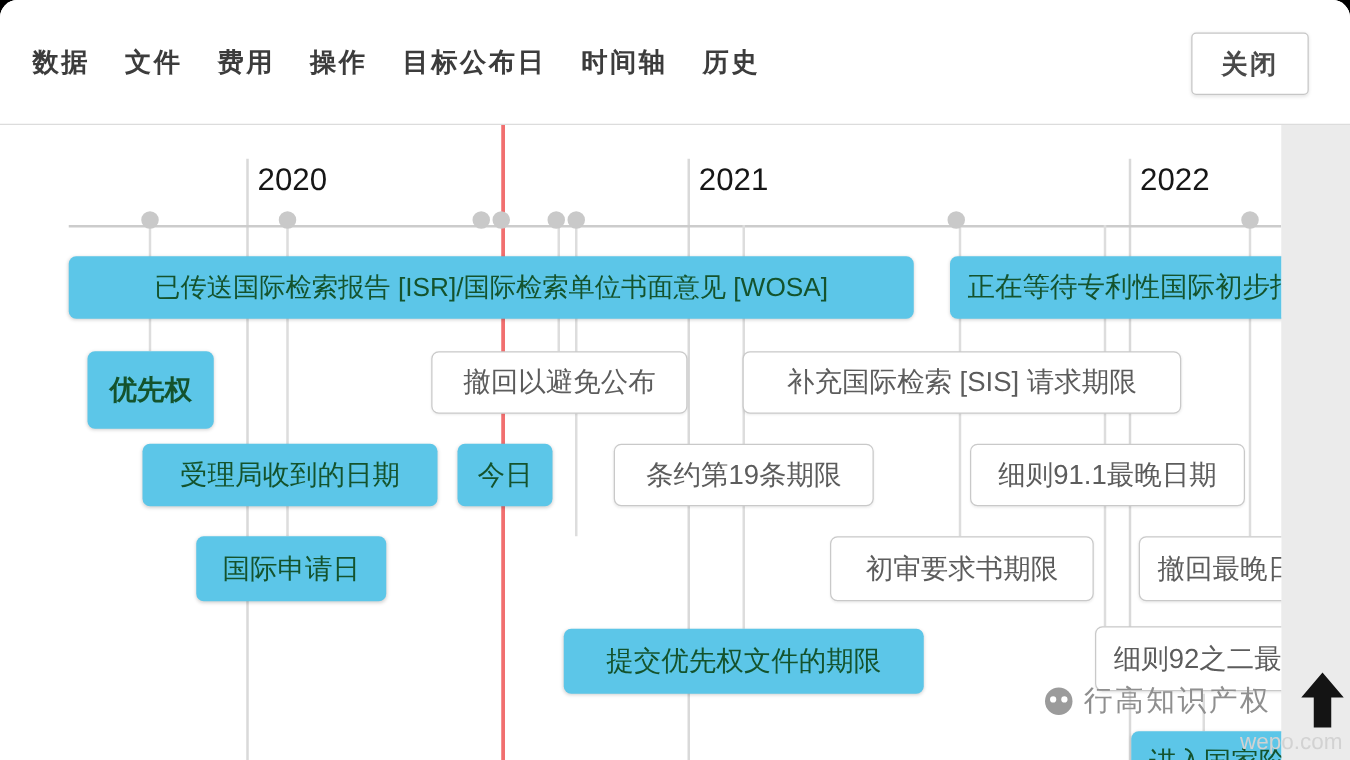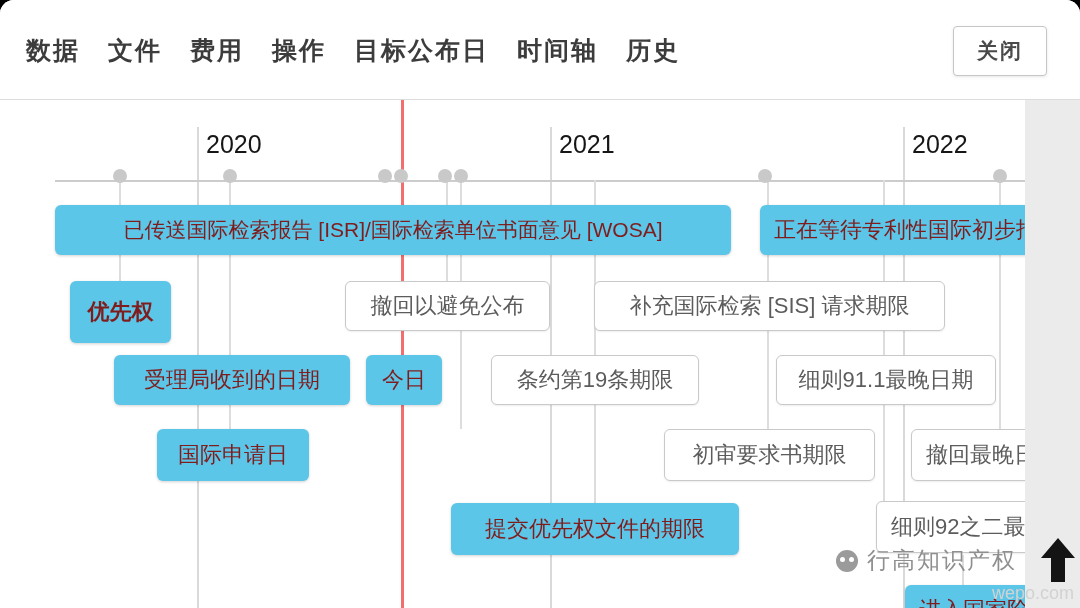--- a/index.html
+++ b/index.html
@@ -6,21 +6,21 @@
   html,body { width:1080px; height:608px; overflow:hidden; background:#000;
               font-family:"Liberation Sans","DejaVu Sans",sans-serif; }
   .screen { position:relative; width:1080px; height:608px; background:#fff;
             border-radius:14px 14px 0 0; overflow:hidden; }
 
   
   .header { position:absolute; top:0; left:0; width:1080px; height:100px;
             background:#fff; border-bottom:1px solid #dcdcdc; z-index:30; }
   .menu { position:absolute; left:26px; top:0; height:100px; display:flex;
           align-items:center; gap:28px; }
-  .menu-item { font-size:25px; color:#3c3c3c; font-weight:600; letter-spacing:2px;
+  .menu-item { font-size:21px; color:#3c3c3c; font-weight:600; letter-spacing:2px;
                cursor:pointer; white-space:nowrap; }
   .close-btn { position:absolute; right:33px; top:26px; height:50px; padding:0 23px;
                background:#fff; border:1px solid #c6c6c6; border-radius:4px;
                font-size:21px; color:#4a4a4a; font-weight:600; letter-spacing:2px;
                display:flex; align-items:center; box-shadow:0 1px 3px rgba(0,0,0,.10);
                cursor:pointer; }
 
   
   .timeline { position:absolute; top:100px; left:0; width:1025px; height:508px;
               background:#fff; overflow:hidden; }
@@ -30,21 +30,21 @@
   .year-label { position:absolute; top:30px; font-size:25px; color:#161616; z-index:1; }
   .axis { position:absolute; left:55px; top:80px; width:970px; height:2px; background:#cccccc; z-index:1; }
   .connector { position:absolute; width:2px; background:#dddddd; margin-left:-1px; z-index:2; }
   .today-line { position:absolute; top:0; height:508px; width:3px; background:#f16f6f;
                 margin-left:-1px; z-index:3; }
   .dot { position:absolute; top:69px; width:14px; height:14px; margin-left:-7px;
          border-radius:50%; background:#c9c9c9; z-index:4; }
   .event { position:absolute; display:flex; align-items:center; justify-content:center;
            border-radius:6px; font-size:22px; white-space:nowrap; overflow:hidden;
            z-index:5; cursor:pointer; }
-  .event.blue { background:#5cc6e8; color:#7f1d1d; box-shadow:0 1px 3px rgba(0,0,0,.18); }
+  .event.blue { background:#5cc6e8; color:#14532d; box-shadow:0 1px 3px rgba(0,0,0,.18); }
   .event.white { background:#ffffff; border:1px solid #c9c9c9; color:#5c5c5c;
                  box-shadow:0 1px 2px rgba(0,0,0,.07); }
   .event.left { justify-content:flex-start; padding-left:14px; }
 
   
   .watermark { position:absolute; left:836px; top:545px; display:flex; align-items:center;
                gap:9px; z-index:40; pointer-events:none; }
   .wm-logo { position:relative; width:22px; height:22px; border-radius:50%;
              background:#9b9b9b; flex:0 0 auto; }
   .wm-logo::before, .wm-logo::after { content:""; position:absolute; top:7px; width:5px;

